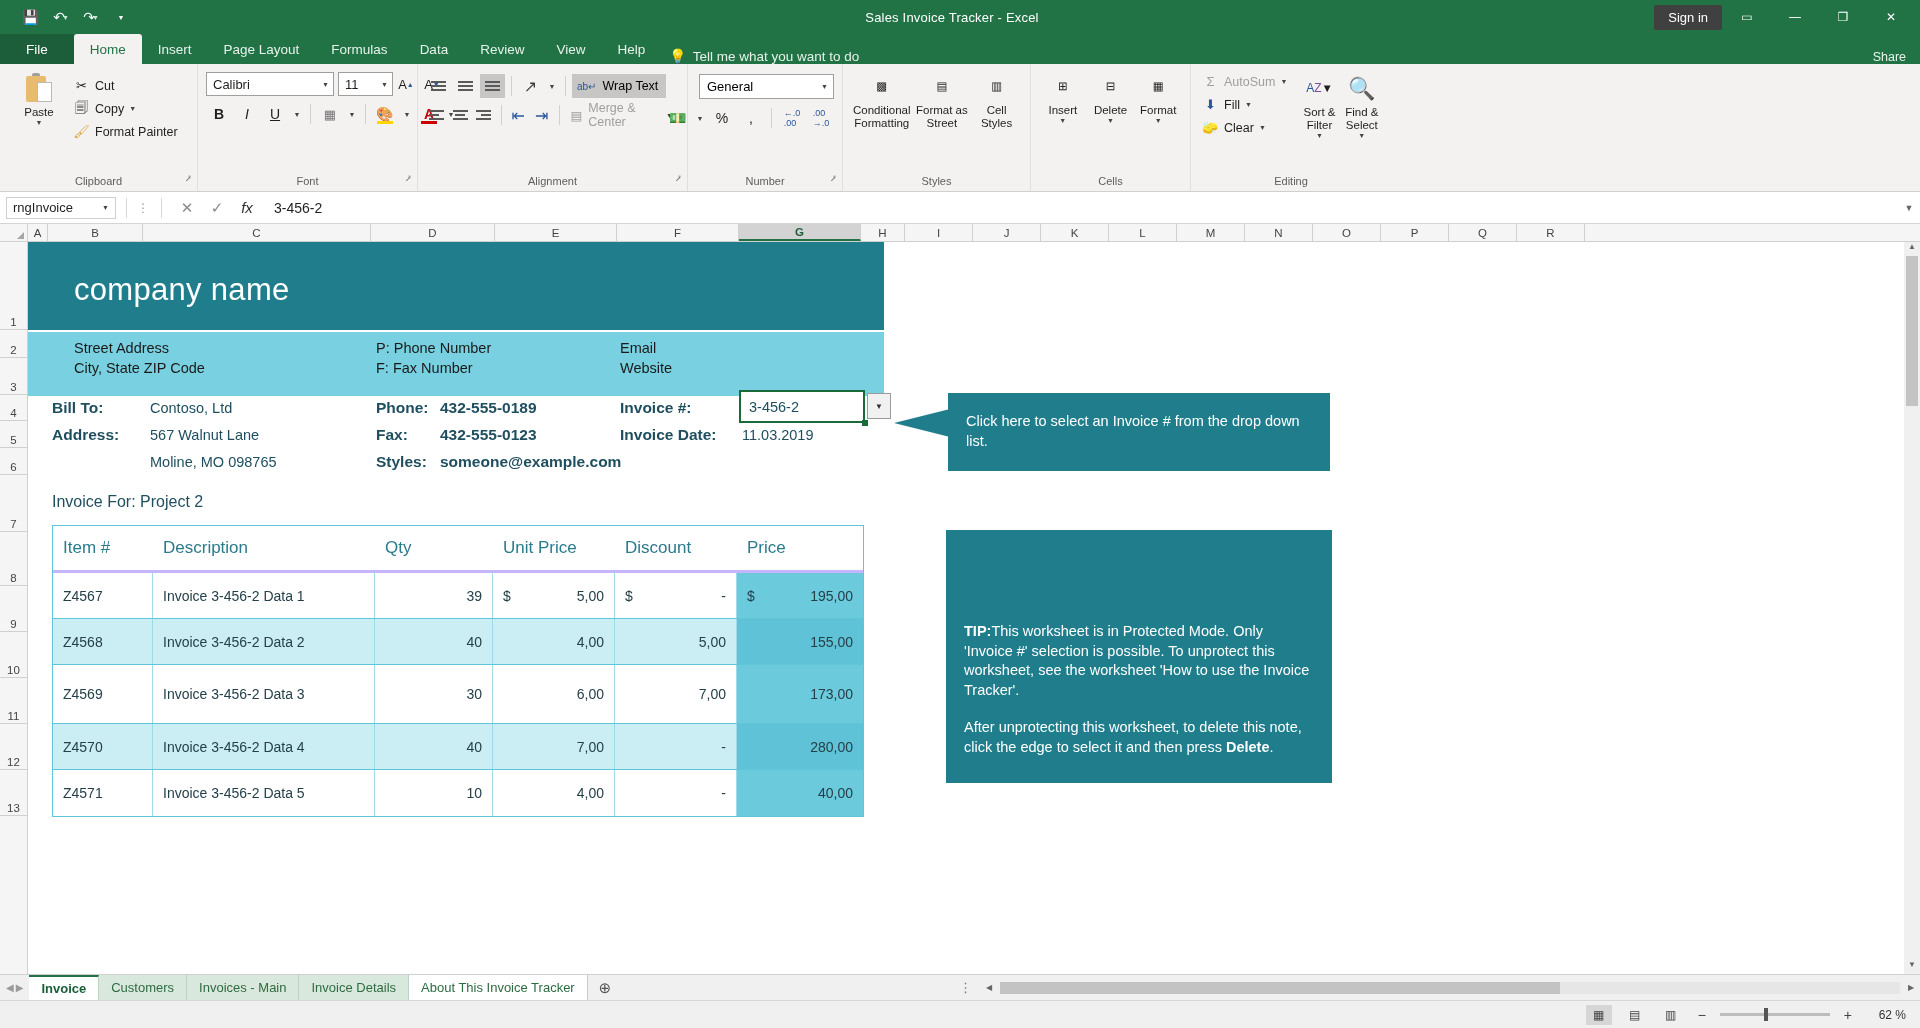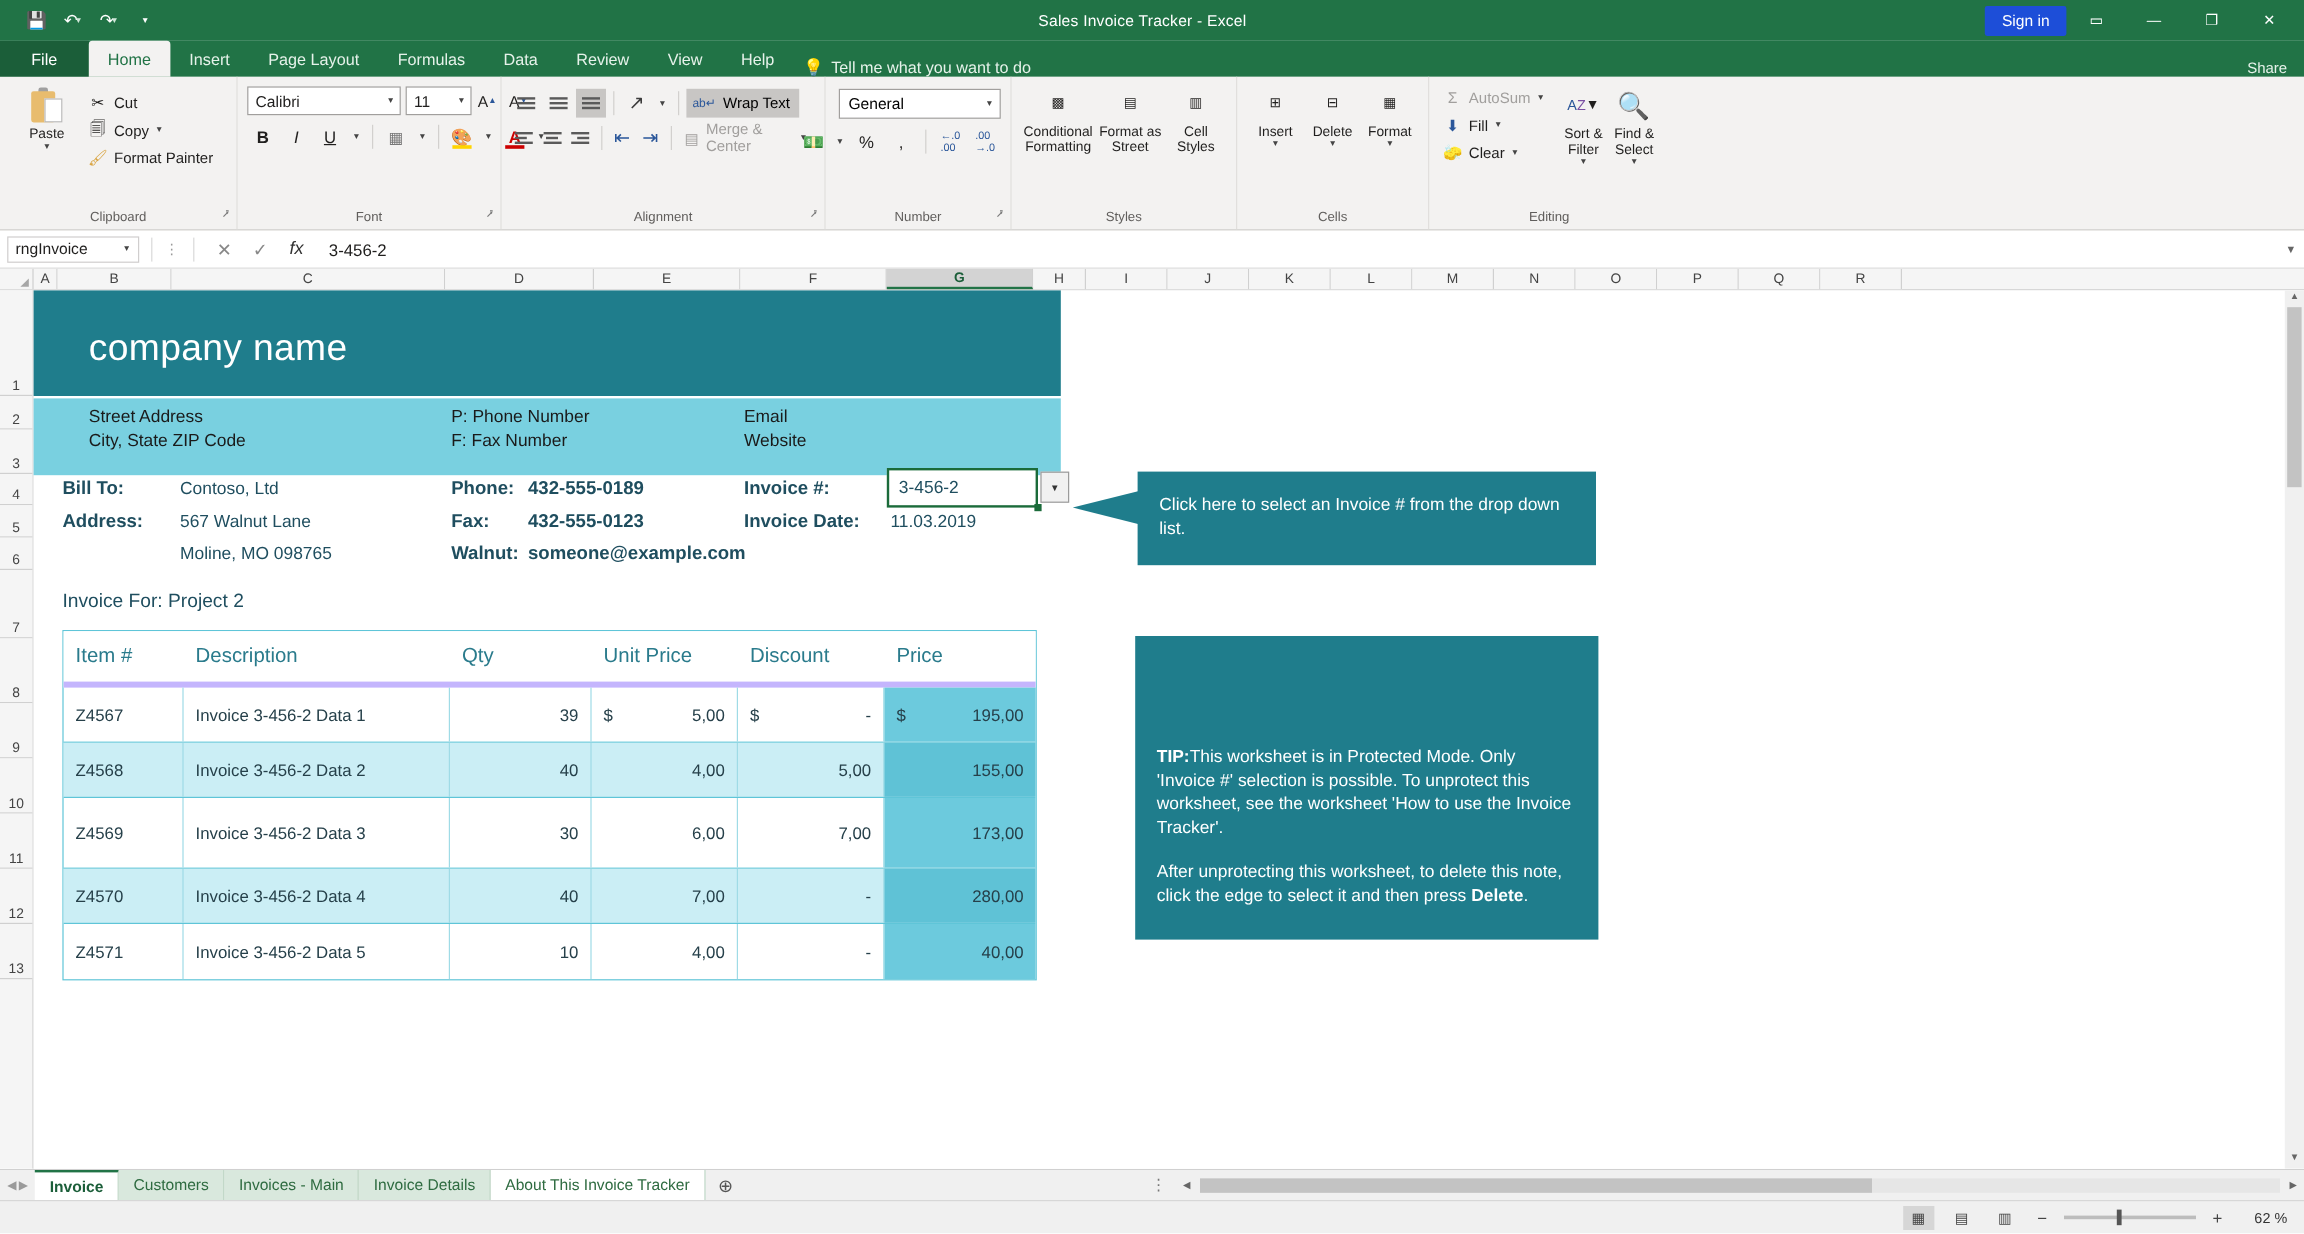--- a/index.html
+++ b/index.html
@@ -21,21 +21,21 @@
     color: #fff; font-size: 14px; position: relative;
   }
   .qat-caret { font-size: 7px; color: #cfe6d8; margin-left: -3px; }
   .title-text {
     position: absolute; left: 0; right: 16px; text-align: center;
     color: #fff; font-size: 13px; letter-spacing: .2px;
     pointer-events: none;
   }
   .tb-right { margin-left: auto; display: flex; align-items: center; gap: 2px; padding-right: 6px; }
   .signin {
-    color: #fff; font-size: 13px; background: #1d4ed8; padding: 5px 14px; border-radius: 2px;
+    color: #fff; font-size: 13px; background: #404040; padding: 5px 14px; border-radius: 2px;
   }
   .winbtn { width: 46px; height: 34px; display: flex; align-items: center; justify-content: center; color: #fff; font-size: 12px; }
 
   
   .ribtabs {
     height: 30px; background: #217346; display: flex; align-items: flex-end;
     flex: 0 0 30px; position: relative;
   }
   .rtab {
     height: 30px; padding: 0 16px; display: flex; align-items: center;
@@ -142,21 +142,21 @@
 
   
   .banner { position: absolute; background: #1f7d8c; }
   .banner2 { position: absolute; background: #79d0e0; }
   .co-name { position: absolute; color: #fff; font-size: 31px; font-weight: normal; letter-spacing: .3px; }
   .cell-txt { position: absolute; font-size: 14.5px; color: #1f4e5f; white-space: nowrap; }
   .cell-txt.bold { font-weight: bold; }
   .cell-txt.blk { color: #1a1a1a; }
 
   .itable { position: absolute; border: 1px solid #5fc5d8; }
-  .ith { display: flex; border-bottom: 5px solid #c4b5fd; background: #fff; }
+  .ith { display: flex; border-bottom: 3px solid #c4b5fd; background: #fff; }
   .itr { display: flex; border-bottom: 1px solid #5fc5d8; }
   .itr.alt { background: #cbeef5; }
   .itd { padding: 0 10px; display: flex; align-items: center; font-size: 14px; color: #26404a; border-right: 1px solid #9fdbe6; }
   .itd:last-child { border-right: none; }
   .itd.r { justify-content: flex-end; }
   .itd.hdr { font-size: 17px; color: #2a7b8c; }
   .itd.price { background: #6ccadd; }
   .itr.alt .itd.price { background: #5fc2d6; }
   .cur { position: absolute; left: 10px; font-size: 14px; }
   .itd.money { position: relative; justify-content: flex-end; }
@@ -590,21 +590,21 @@
         <div class="cell-txt bold" style="left:24px;top:157px;font-size:15.5px">Bill To:</div>
         <div class="cell-txt" style="left:122px;top:158px">Contoso, Ltd</div>
         <div class="cell-txt bold" style="left:24px;top:184px;font-size:15.5px">Address:</div>
         <div class="cell-txt" style="left:122px;top:185px">567 Walnut Lane</div>
         <div class="cell-txt" style="left:122px;top:212px">Moline, MO 098765</div>
 
         <div class="cell-txt bold" style="left:348px;top:157px;font-size:15.5px">Phone:</div>
         <div class="cell-txt bold" style="left:412px;top:157px;font-size:15.5px">432-555-0189</div>
         <div class="cell-txt bold" style="left:348px;top:184px;font-size:15.5px">Fax:</div>
         <div class="cell-txt bold" style="left:412px;top:184px;font-size:15.5px">432-555-0123</div>
-        <div class="cell-txt bold" style="left:348px;top:211px;font-size:15.5px">Walnut:</div>
+        <div class="cell-txt bold" style="left:348px;top:211px;font-size:15.5px">Styles:</div>
         <div class="cell-txt bold" style="left:412px;top:211px;font-size:15.5px">someone@example.com</div>
 
         <div class="cell-txt bold" style="left:592px;top:157px;font-size:15.5px">Invoice #:</div>
         <div class="cell-txt bold" style="left:592px;top:184px;font-size:15.5px">Invoice Date:</div>
         <div class="cell-txt" style="left:714px;top:185px">11.03.2019</div>
 
         <div class="selcell" style="left:711px;top:148px;width:126px;height:33px">
           <span>3-456-2</span>
         </div>
         <div class="selhandle" style="left:834px;top:178px"></div>

